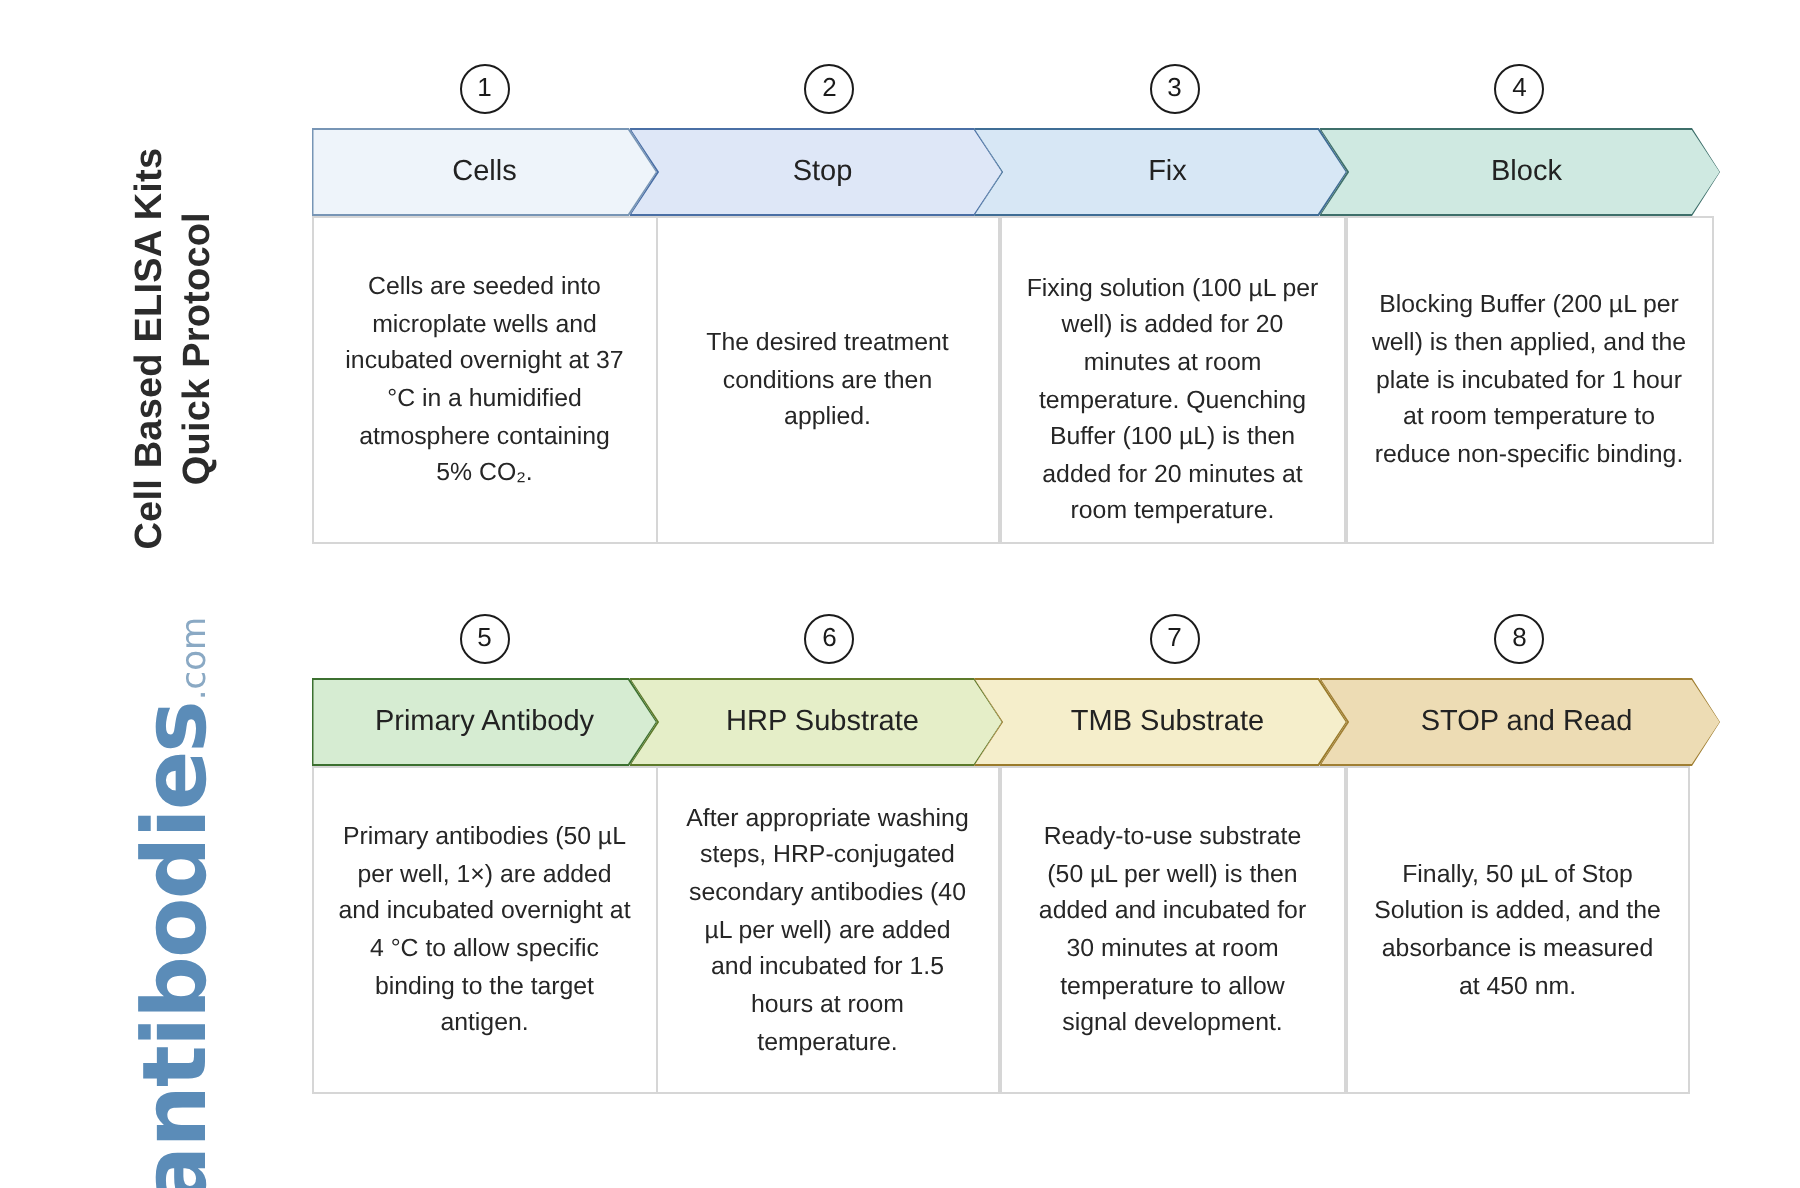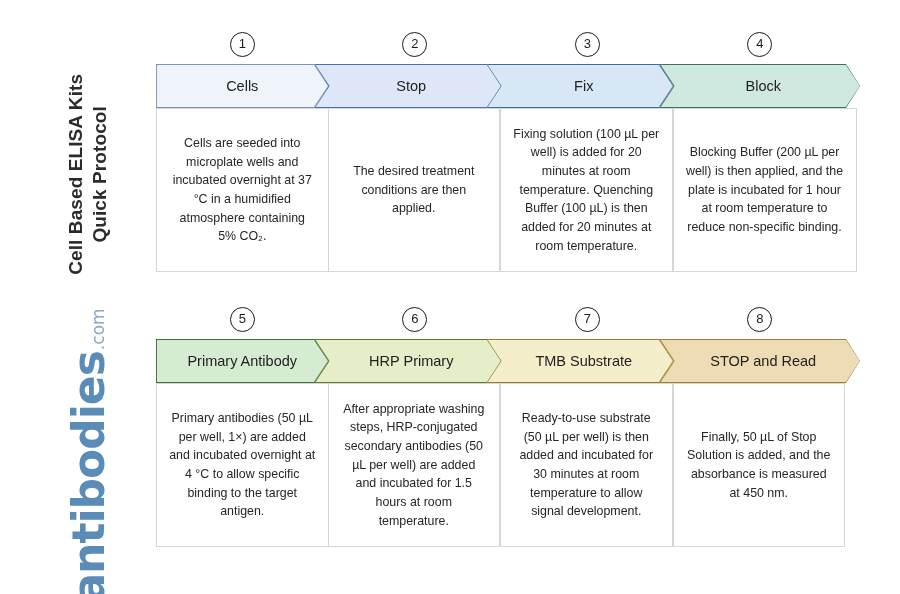--- a/index.html
+++ b/index.html
@@ -193,21 +193,21 @@
         <span style="margin-left: 7px;">Block</span>
       </div>
     </div>
   <div class="content-strip">
       <div class="content-cell" style="left: 0px; width: 172.5px; margin-left: 0px; align-items: center;">
         <p>Cells are seeded into microplate wells and incubated overnight at 37 °C in a humidified atmosphere containing 5% CO₂.</p>
       </div>
       <div class="content-cell" style="left: 172.5px; width: 172.5px; margin-left: -1px;">
         <p>The desired treatment conditions are then applied.</p>
       </div>
-      <div class="content-cell" style="left: 345px; width: 172.5px; margin-left: -1px;">
+      <div class="content-cell" style="left: 345px; width: 172.5px; margin-left: -1px; align-items: flex-end;">
         <p>Fixing solution (100 µL per well) is added for 20 minutes at room temperature. Quenching Buffer (100 µL) is then added for 20 minutes at room temperature.</p>
       </div>
       <div class="content-cell" style="left: 517.5px; width: 184px; margin-left: -1px;">
         <p>Blocking Buffer (200 µL per well) is then applied, and the plate is incubated for 1 hour at room temperature to reduce non-specific binding.</p>
       </div>
     </div>
 </div>
 
 <div class="flow-row" id="row-2">
   <div class="badge-strip">
@@ -220,41 +220,41 @@
       <div class="chevron" style="left: 0px; width: 172.5px;">
         <div class="chev-skin" style="clip-path: polygon(0px 0px, 0px 100%, 158.5px 100%, 172.5px 50%, 158.5px 0px); background: rgb(60, 112, 48);">
           <div class="fill" style="clip-path: polygon(0px 0px, 0px 100%, 158.5px 100%, 172.5px 50%, 158.5px 0px); background: rgb(214, 236, 210); transform: scale(0.993, 0.955); transform-origin: center center;"></div>
         </div>
         <span style="margin-left: 0px;">Primary Antibody</span>
       </div>
       <div class="chevron" style="left: 158.5px; width: 186.5px;">
         <div class="chev-skin" style="clip-path: polygon(0px 0px, 14px 50%, 0px 100%, 172.5px 100%, 186.5px 50%, 172.5px 0px); background: rgb(93, 122, 42);">
           <div class="fill" style="clip-path: polygon(0px 0px, 14px 50%, 0px 100%, 172.5px 100%, 186.5px 50%, 172.5px 0px); background: rgb(229, 238, 200); transform: scale(0.993, 0.955); transform-origin: center center;"></div>
         </div>
-        <span style="margin-left: 7px;">HRP Primary</span>
+        <span style="margin-left: 7px;">HRP Substrate</span>
       </div>
       <div class="chevron" style="left: 331px; width: 186.5px;">
         <div class="chev-skin" style="clip-path: polygon(0px 0px, 14px 50%, 0px 100%, 172.5px 100%, 186.5px 50%, 172.5px 0px); background: rgb(154, 123, 42);">
           <div class="fill" style="clip-path: polygon(0px 0px, 14px 50%, 0px 100%, 172.5px 100%, 186.5px 50%, 172.5px 0px); background: rgb(245, 238, 203); transform: scale(0.993, 0.955); transform-origin: center center;"></div>
         </div>
         <span style="margin-left: 7px;">TMB Substrate</span>
       </div>
       <div class="chevron" style="left: 503.5px; width: 200.5px;">
         <div class="chev-skin" style="clip-path: polygon(0px 0px, 14px 50%, 0px 100%, 186.5px 100%, 200.5px 50%, 186.5px 0px); background: rgb(160, 127, 51);">
           <div class="fill" style="clip-path: polygon(0px 0px, 14px 50%, 0px 100%, 186.5px 100%, 200.5px 50%, 186.5px 0px); background: rgb(237, 220, 180); transform: scale(0.993, 0.955); transform-origin: center center;"></div>
         </div>
         <span style="margin-left: 7px;">STOP and Read</span>
       </div>
     </div>
   <div class="content-strip">
       <div class="content-cell" style="left: 0px; width: 172.5px; margin-left: 0px;">
         <p>Primary antibodies (50 µL per well, 1×) are added and incubated overnight at 4 °C to allow specific binding to the target antigen.</p>
       </div>
       <div class="content-cell" style="left: 172.5px; width: 172.5px; margin-left: -1px;">
-        <p>After appropriate washing steps, HRP-conjugated secondary antibodies (50 µL per well) are added and incubated for 1.5 hours at room temperature.</p>
+        <p>After appropriate washing steps, HRP-conjugated secondary antibodies (40 µL per well) are added and incubated for 1.5 hours at room temperature.</p>
       </div>
       <div class="content-cell" style="left: 345px; width: 172.5px; margin-left: -1px;">
         <p>Ready-to-use substrate (50 µL per well) is then added and incubated for 30 minutes at room temperature to allow signal development.</p>
       </div>
       <div class="content-cell" style="left: 517.5px; width: 172.5px; margin-left: -1px;">
         <p>Finally, 50 µL of Stop Solution is added, and the absorbance is measured at 450 nm.</p>
       </div>
     </div>
 </div>
 

